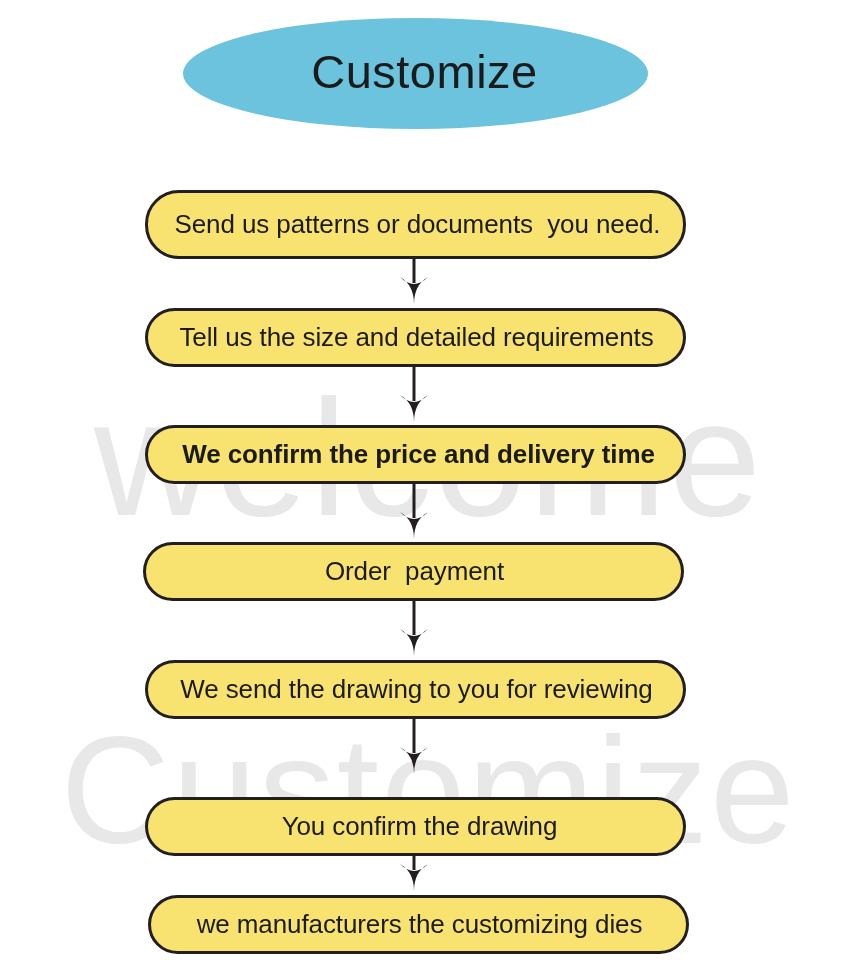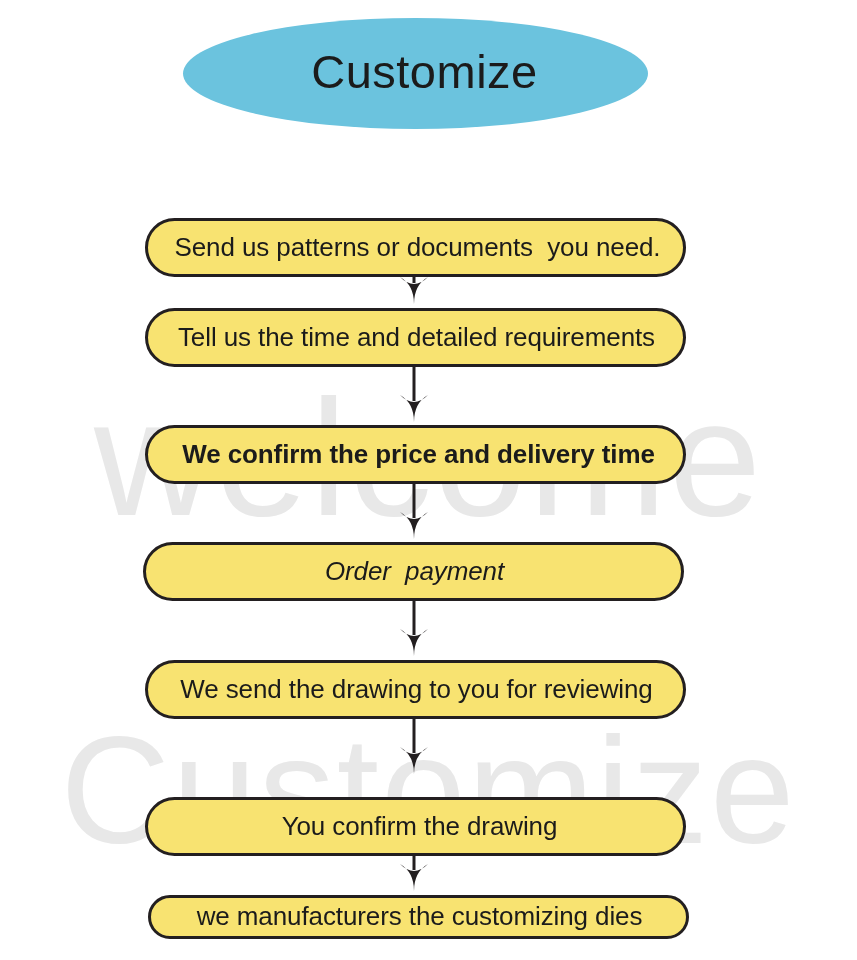--- a/index.html
+++ b/index.html
@@ -85,33 +85,33 @@
     font-size: 26px;
     color: #1b1b1b;
     font-weight: 400;
     white-space: pre;
     letter-spacing: -0.1px;
     line-height: 1;
     padding-bottom: 2px;
   }
 
   
-  #step-1 { left: 145px; top: 190px; width: 541px; height: 59px; margin-top: 28px; }
+  #step-1 { left: 145px; top: 190px; width: 541px; height: 69px; }
   #step-2 { left: 145px; top: 308px; width: 541px; height: 59px; }
   #step-3 { left: 145px; top: 425px; width: 541px; height: 59px; }
   #step-4 { left: 143px; top: 542px; width: 541px; height: 59px; }
   #step-5 { left: 145px; top: 660px; width: 541px; height: 59px; }
   #step-6 { left: 145px; top: 777px; width: 541px; height: 59px; margin-top: 20px; }
-  #step-7 { left: 148px; top: 895px; width: 541px; height: 44px; text-align: right; }
+  #step-7 { left: 148px; top: 895px; width: 541px; height: 59px; text-align: right; }
 
   
   #step-1 .step-label { padding-left: 4px; }
   #step-2 .step-label { padding-left: 2px; }
   #step-3 .step-label { padding-left: 6px; font-weight: bold; }
-  #step-4 .step-label { padding-left: 2px; font-style: italic; }
+  #step-4 .step-label { padding-left: 2px; }
   #step-5 .step-label { padding-left: 2px; text-align: center; }
   #step-6 .step-label { padding-left: 8px; }
   #step-7 .step-label { padding-left: 2px; }
 
   
   .connector {
     position: absolute;
     left: 394px;
     width: 40px;
     height: 60px;
@@ -144,21 +144,21 @@
   </div>
 
   <div class="connector" id="arrow-1">
     <svg width="40" height="60" viewBox="0 0 40 60" xmlns="http://www.w3.org/2000/svg">
       <line x1="20" y1="0" x2="20" y2="36" stroke="#231f20" stroke-width="3"></line>
       <path d="M 6 30 Q 20 38 20 57 Q 20 38 34 30 Q 20 44 6 30 Z" fill="#231f20"></path>
     </svg>
   </div>
 
   <div class="step" id="step-2">
-    <span class="step-label">Tell us the time and detailed requirements</span>
+    <span class="step-label">Tell us the size and detailed requirements</span>
   </div>
 
   <div class="connector" id="arrow-2">
     <svg width="40" height="60" viewBox="0 0 40 60" xmlns="http://www.w3.org/2000/svg">
       <line x1="20" y1="0" x2="20" y2="36" stroke="#231f20" stroke-width="3"></line>
       <path d="M 6 30 Q 20 38 20 57 Q 20 38 34 30 Q 20 44 6 30 Z" fill="#231f20"></path>
     </svg>
   </div>
 
   <div class="step" id="step-3">

